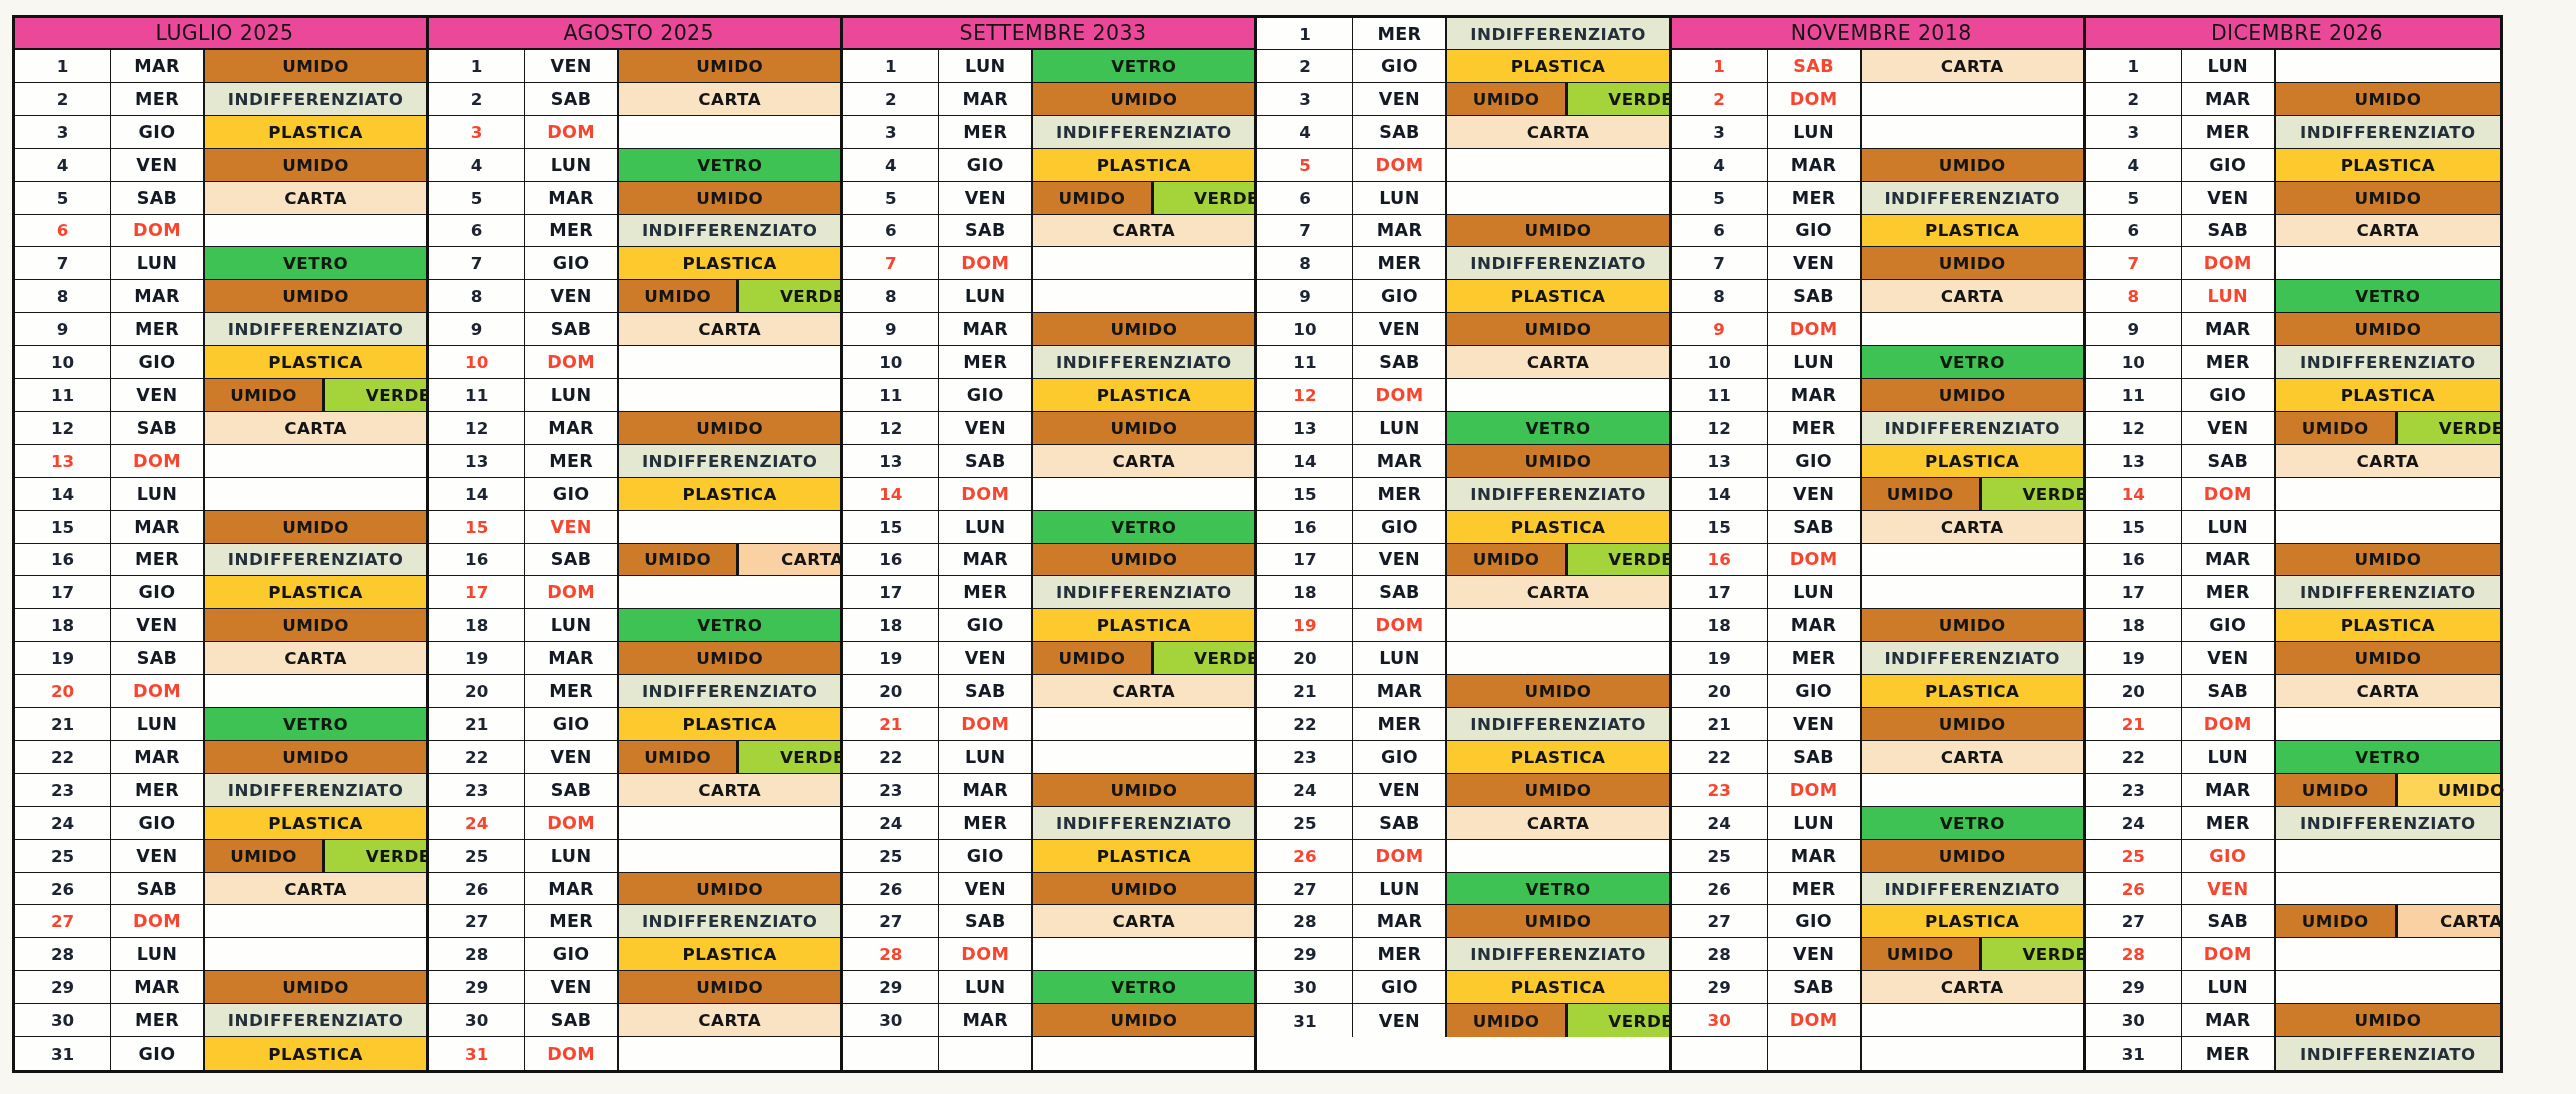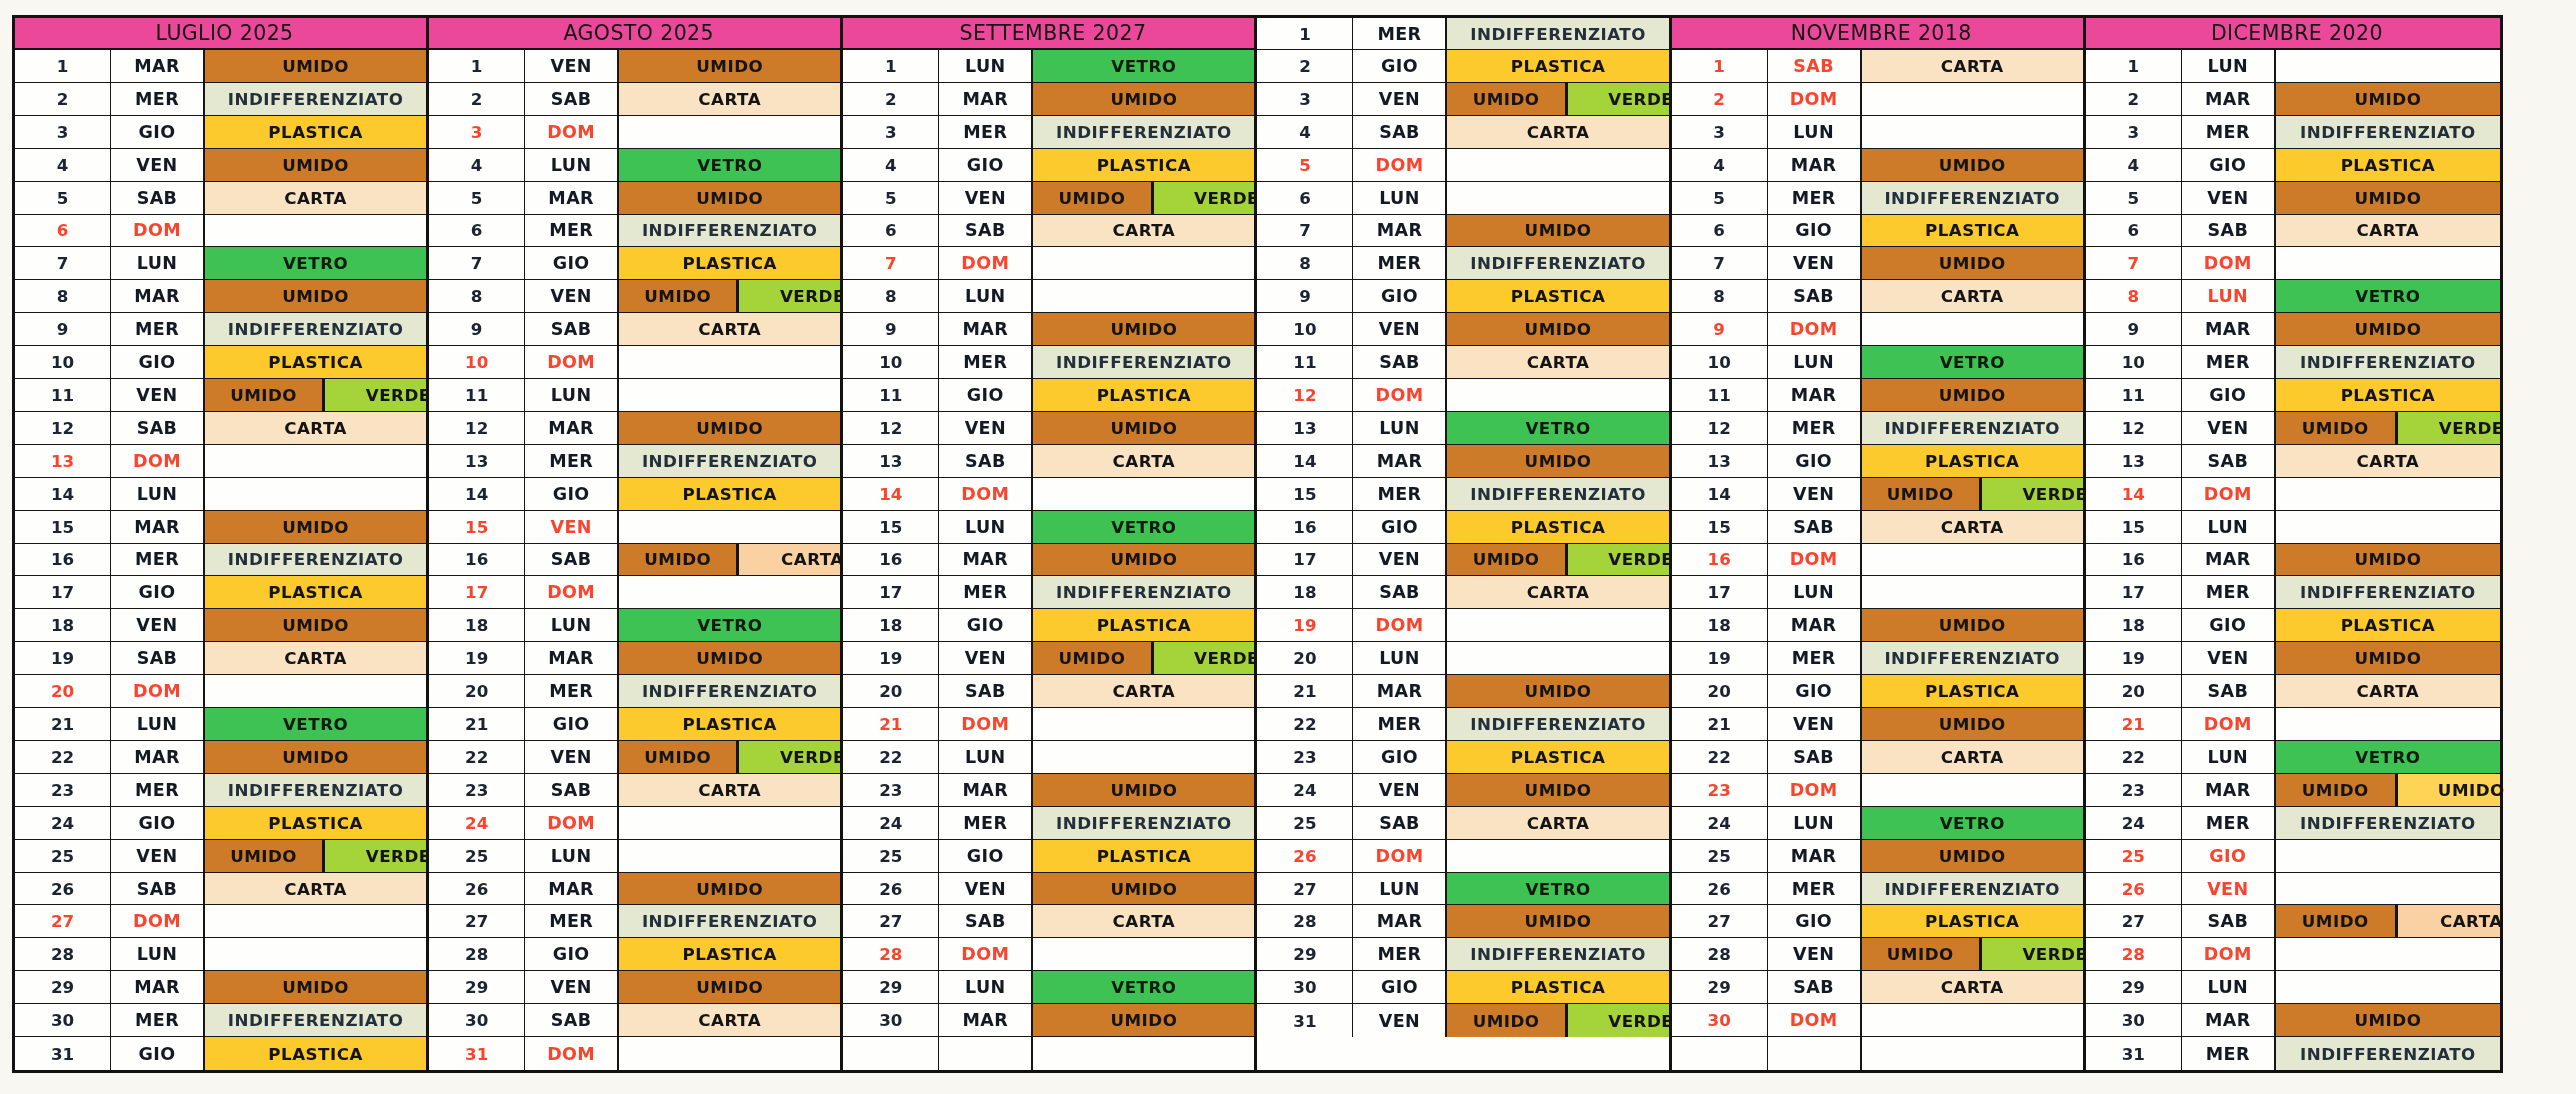--- a/index.html
+++ b/index.html
@@ -487,21 +487,21 @@
           <div class="band" style="background: rgb(250, 227, 195); color: rgb(20, 20, 20);">CARTA</div>
         </div>
       </div>
       <div class="day-row">
         <div class="cell day-number red">31</div>
         <div class="cell weekday red">DOM</div>
         <div class="cell waste"></div>
       </div>
     </div>
     <div class="month-col">
-      <div class="month-title">SETTEMBRE 2027</div>
+      <div class="month-title">SETTEMBRE 2033</div>
       <div class="day-row">
         <div class="cell day-number">1</div>
         <div class="cell weekday">LUN</div>
         <div class="cell waste">
           <div class="band" style="background: rgb(61, 194, 83); color: rgb(13, 26, 13);">VETRO</div>
         </div>
       </div>
       <div class="day-row">
         <div class="cell day-number">2</div>
         <div class="cell weekday">MAR</div>
@@ -1111,21 +1111,21 @@
         <div class="cell weekday red">DOM</div>
         <div class="cell waste"></div>
       </div>
       <div class="day-row">
         <div class="cell day-number"></div>
         <div class="cell weekday"></div>
         <div class="cell waste"></div>
       </div>
     </div>
     <div class="month-col">
-      <div class="month-title">DICEMBRE 2020</div>
+      <div class="month-title">DICEMBRE 2026</div>
       <div class="day-row">
         <div class="cell day-number">1</div>
         <div class="cell weekday">LUN</div>
         <div class="cell waste"></div>
       </div>
       <div class="day-row">
         <div class="cell day-number">2</div>
         <div class="cell weekday">MAR</div>
         <div class="cell waste">
           <div class="band" style="background: rgb(205, 123, 40); color: rgb(20, 20, 20);">UMIDO</div>

